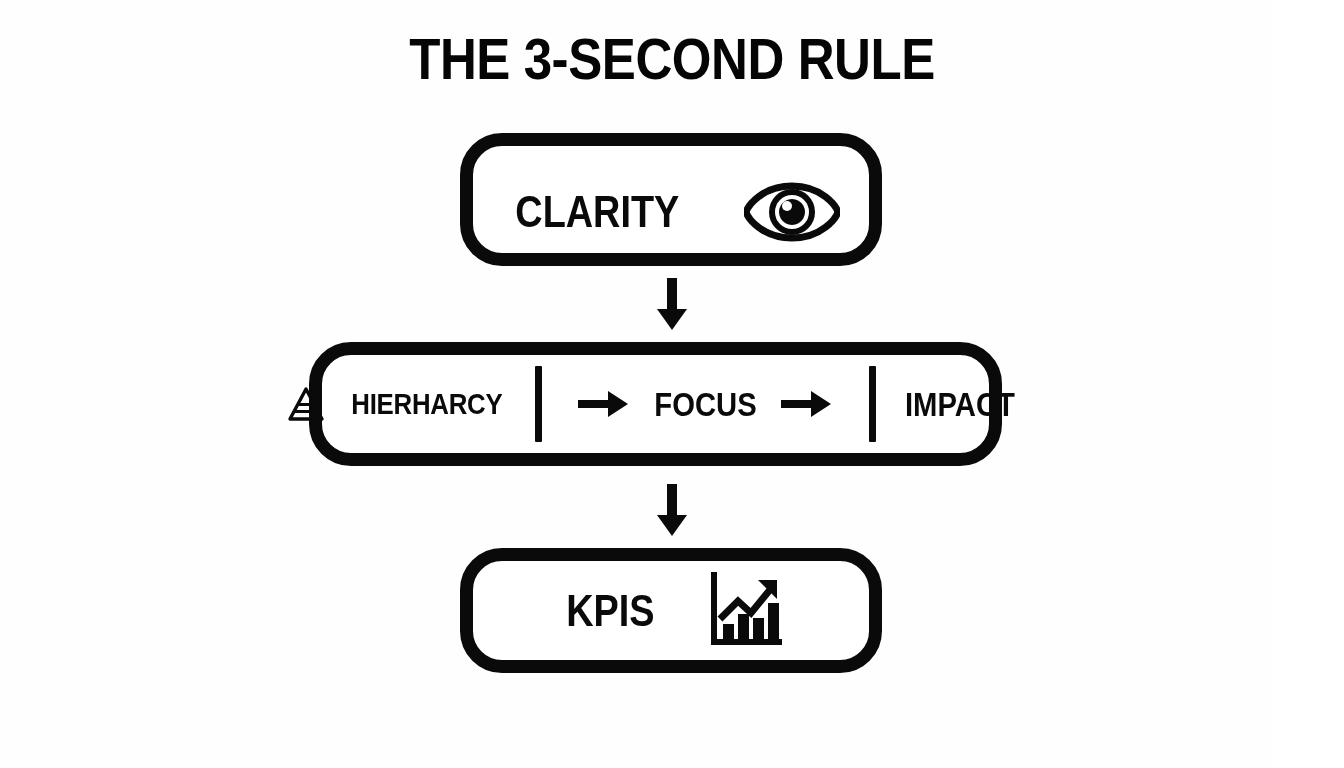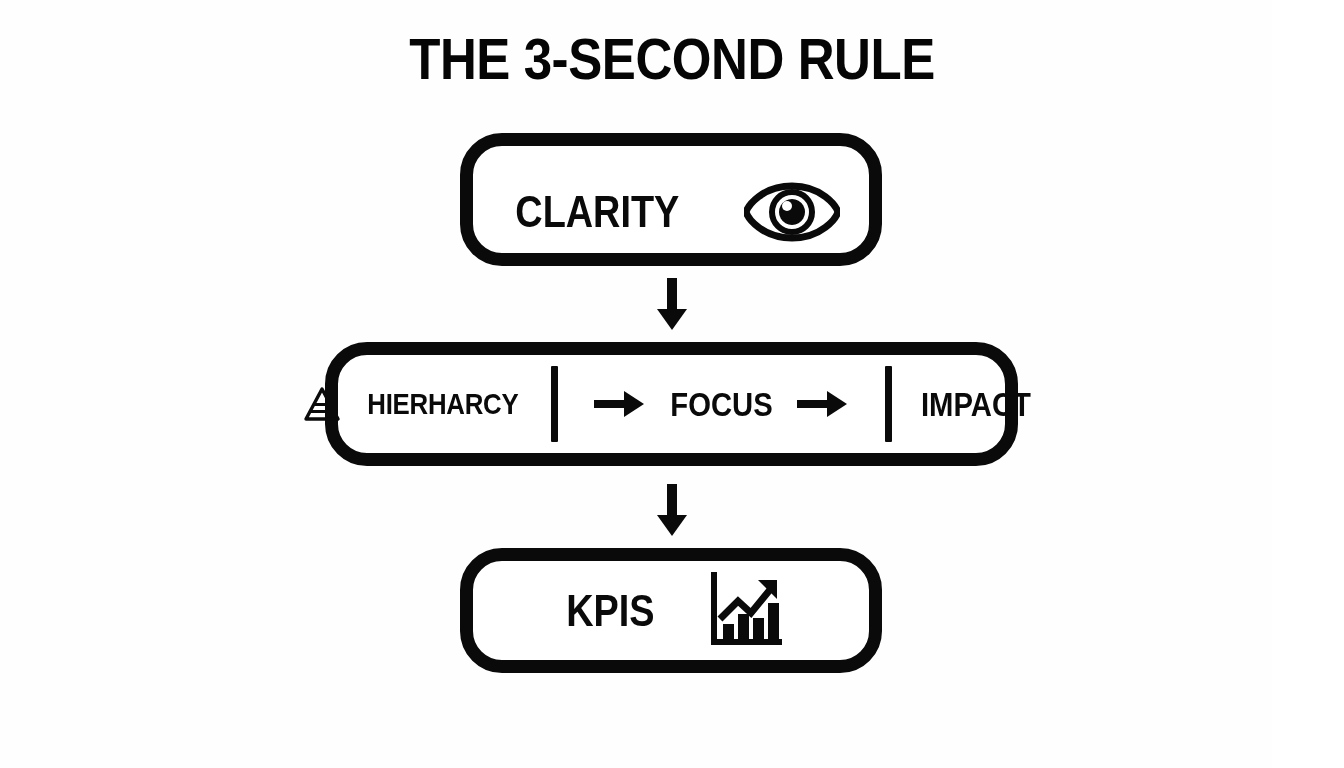--- a/index.html
+++ b/index.html
@@ -54,21 +54,21 @@
 
   #box-clarity {
     left: 460px;
     top: 133px;
     width: 422px;
     height: 133px;
     justify-content: center;
   }
 
   #box-flow {
-    left: 325px;
+    left: 309px;
     top: 342px;
     width: 693px;
     height: 124px;
     justify-content: center;
   }
 
   #box-kpis {
     left: 460px;
     top: 548px;
     width: 422px;

